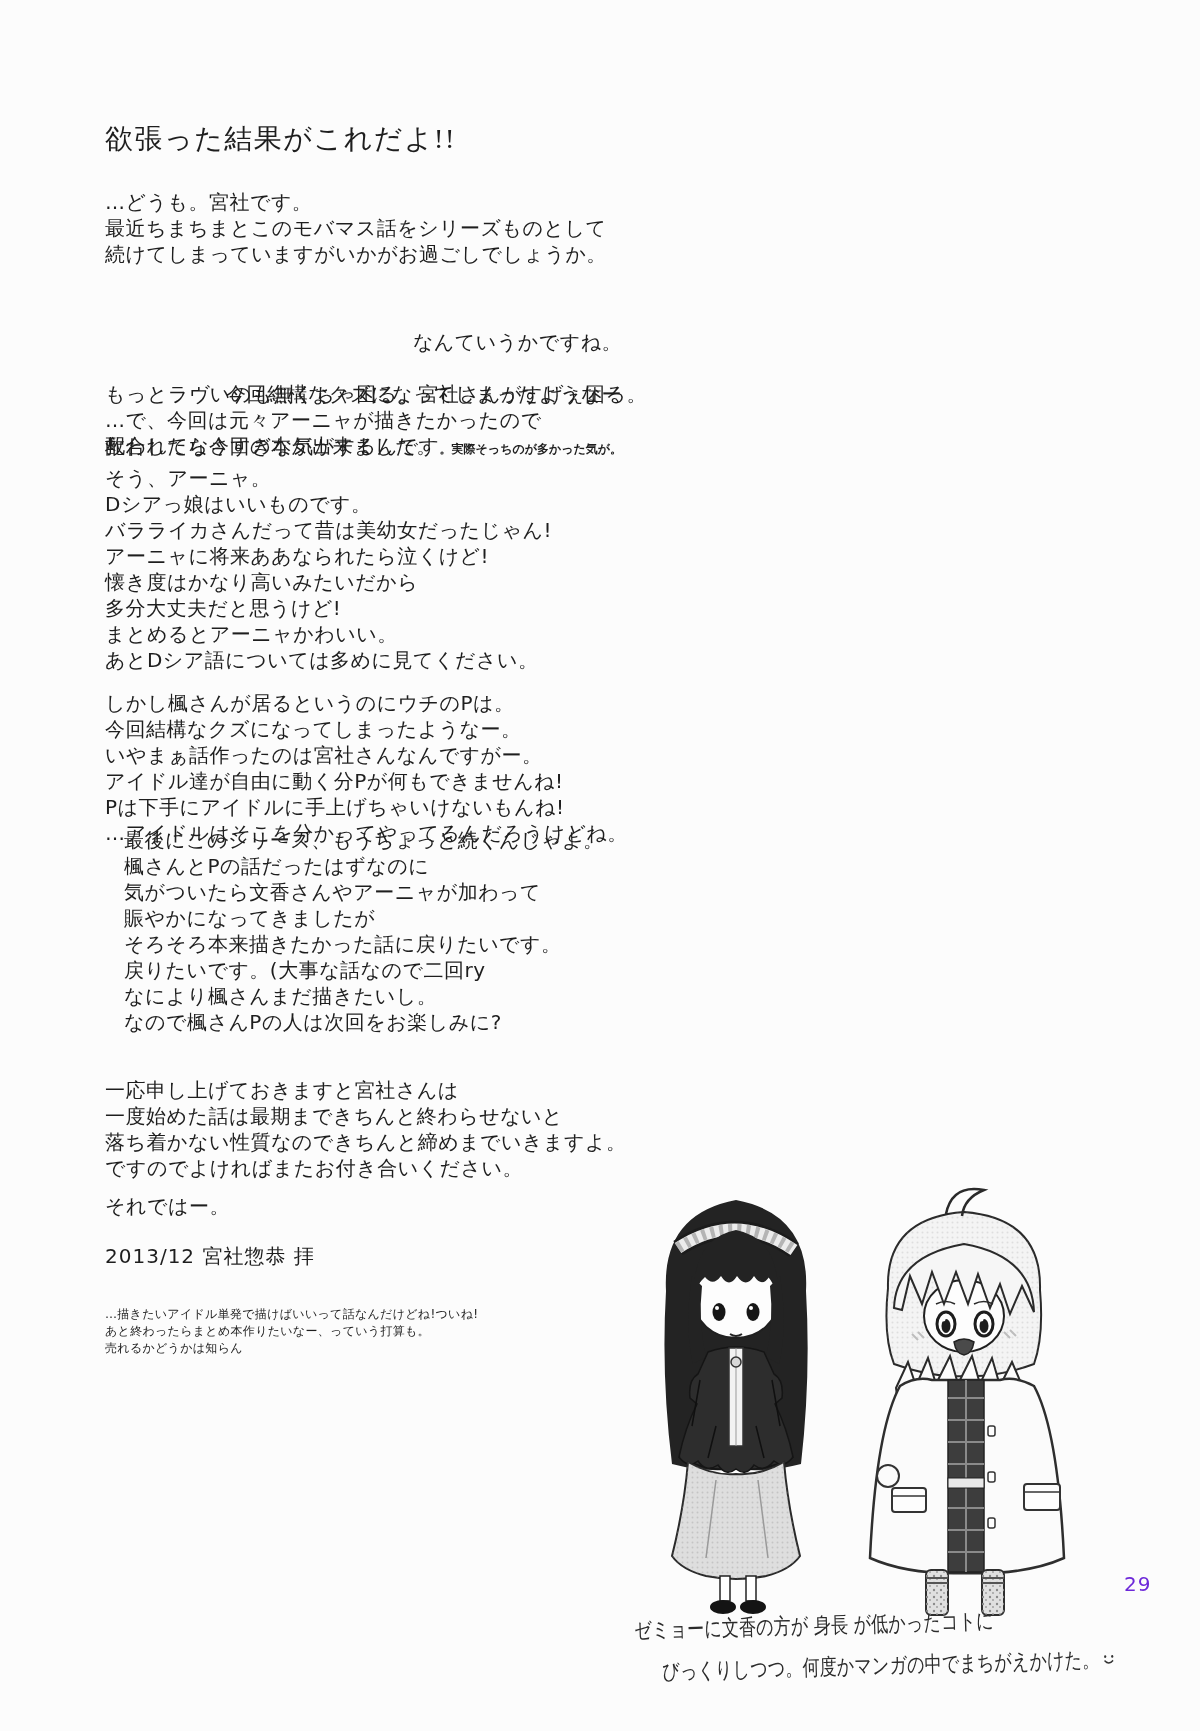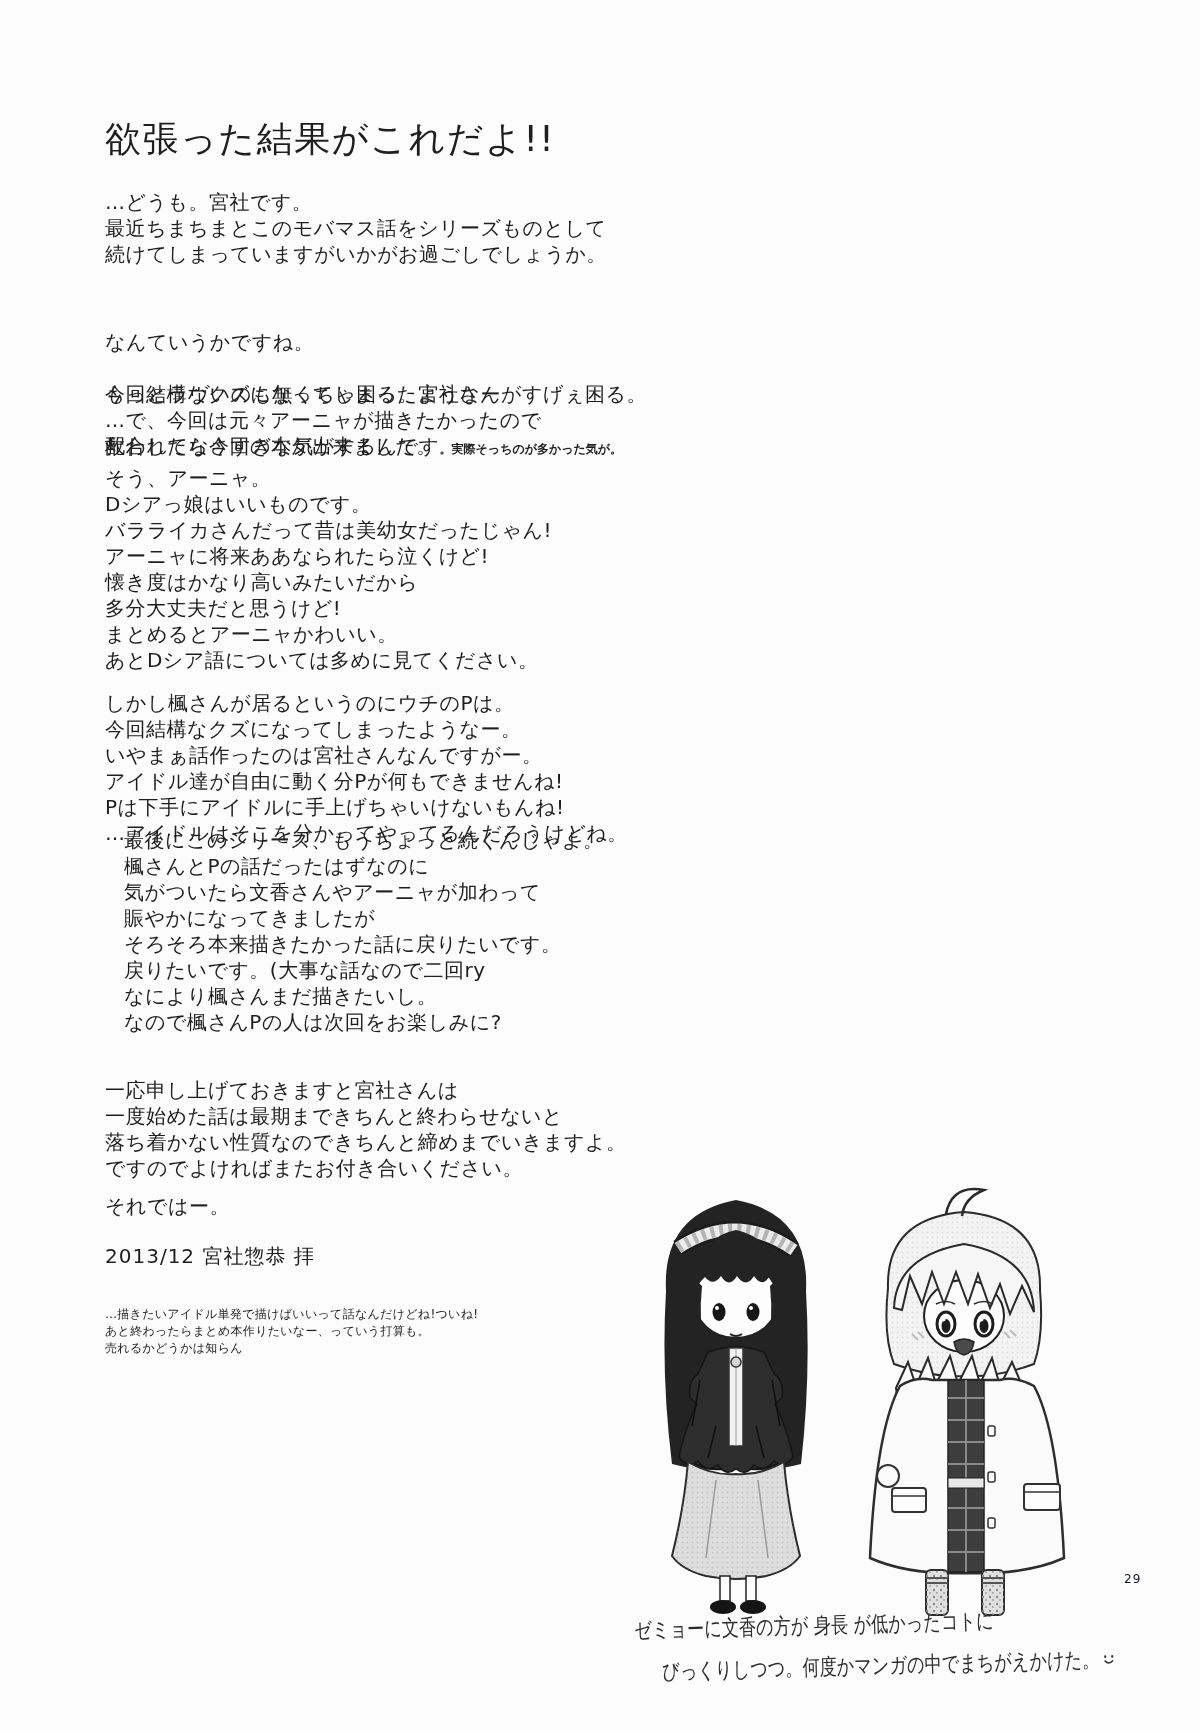--- a/index.html
+++ b/index.html
@@ -6,42 +6,42 @@
   .page{
     position:relative;
     width:1200px;height:1731px;
     margin:0 auto;
     background:#fcfcfc;
     font-family:"DejaVu Sans",sans-serif;
     color:#1e1e1e;
     overflow:hidden;
   }
   .txt{position:absolute;left:105px;white-space:pre-line;font-size:20px;line-height:26px;letter-spacing:.5px;}
-  .title{top:122px;font-size:36px;line-height:34px;letter-spacing:1.5px;white-space:nowrap;}
+  .title{top:122px;font-size:28px;line-height:34px;letter-spacing:1.5px;white-space:nowrap;font-family:Liberation Serif, serif;}
   .p1{top:189px;}
   .p2{top:303px;}
-  .p2 .line{height:26px;white-space:nowrap;}
+  .p2 .line{height:26px;white-space:nowrap;text-align:right;}
   .small-inline{font-size:12px;letter-spacing:0;font-weight:bold;}
   .p2rest{top:381px;}
   .p3{top:465px;}
   .p4{top:690px;}
   .p5{top:827px;margin-left:19px;}
   .p6{top:1077px;}
   .closing{top:1193px;}
   .signature{top:1243px;letter-spacing:1px;white-space:nowrap;}
   .footnote{top:1306px;font-size:12px;line-height:17px;letter-spacing:.3px;}
   .handwrite{
     position:absolute;white-space:nowrap;
     font-size:22px;letter-spacing:0;color:#2b2b2b;
     transform:rotate(-1.6deg) scaleX(.78);transform-origin:left top;
   }
   .hand1{left:634px;top:1616px;}
   .hand2{left:662px;top:1657px;}
   .smiley{display:inline-block;vertical-align:baseline;margin-left:4px;}
-  .pagenum{position:absolute;left:1124px;top:1572px;font-size:12px;letter-spacing:1px;color:#0f172a;}
+  .pagenum{position:absolute;left:1124px;top:1572px;font-size:20px;letter-spacing:1px;color:#6d28d9;}
   .illus{position:absolute;left:596px;top:1126px;width:492px;height:502px;}
 </style>
 </head>
 <body>
 
 <div class="page">
 
   <div class="txt title">欲張った結果がこれだよ!!</div>
 
   <div class="txt p1">…どうも。宮社です。

